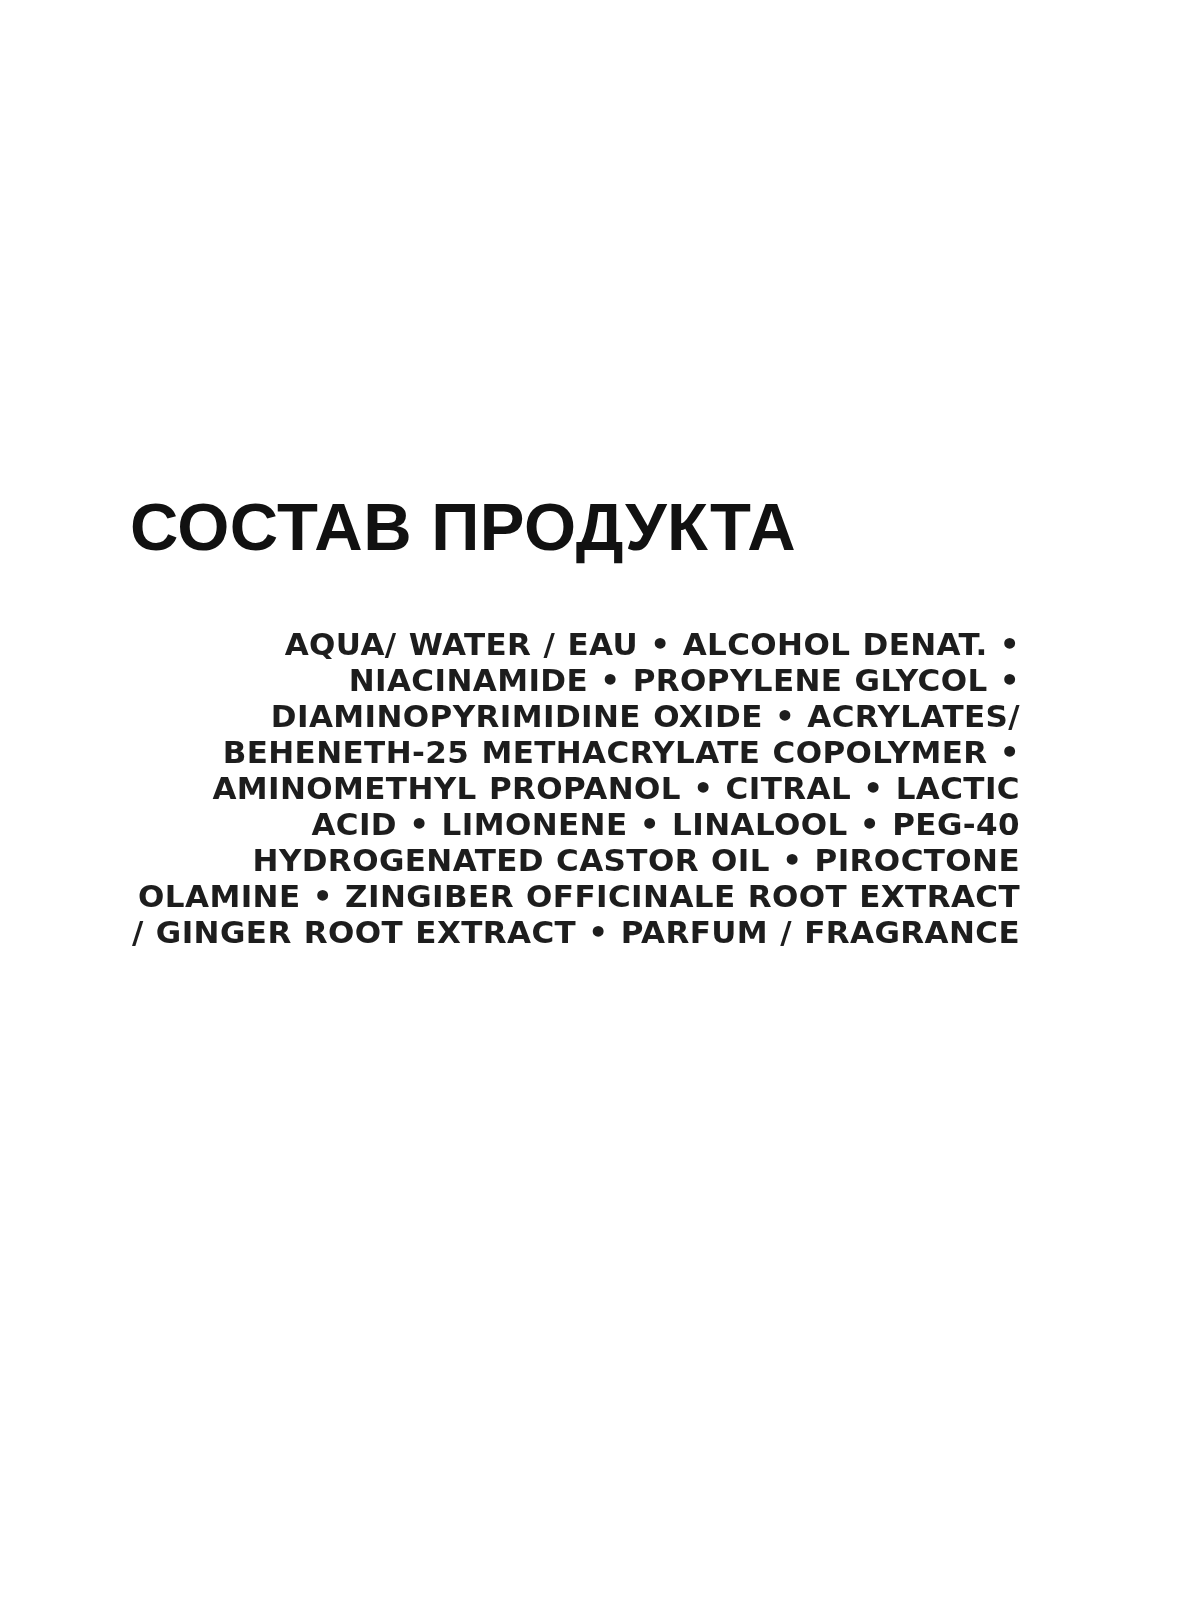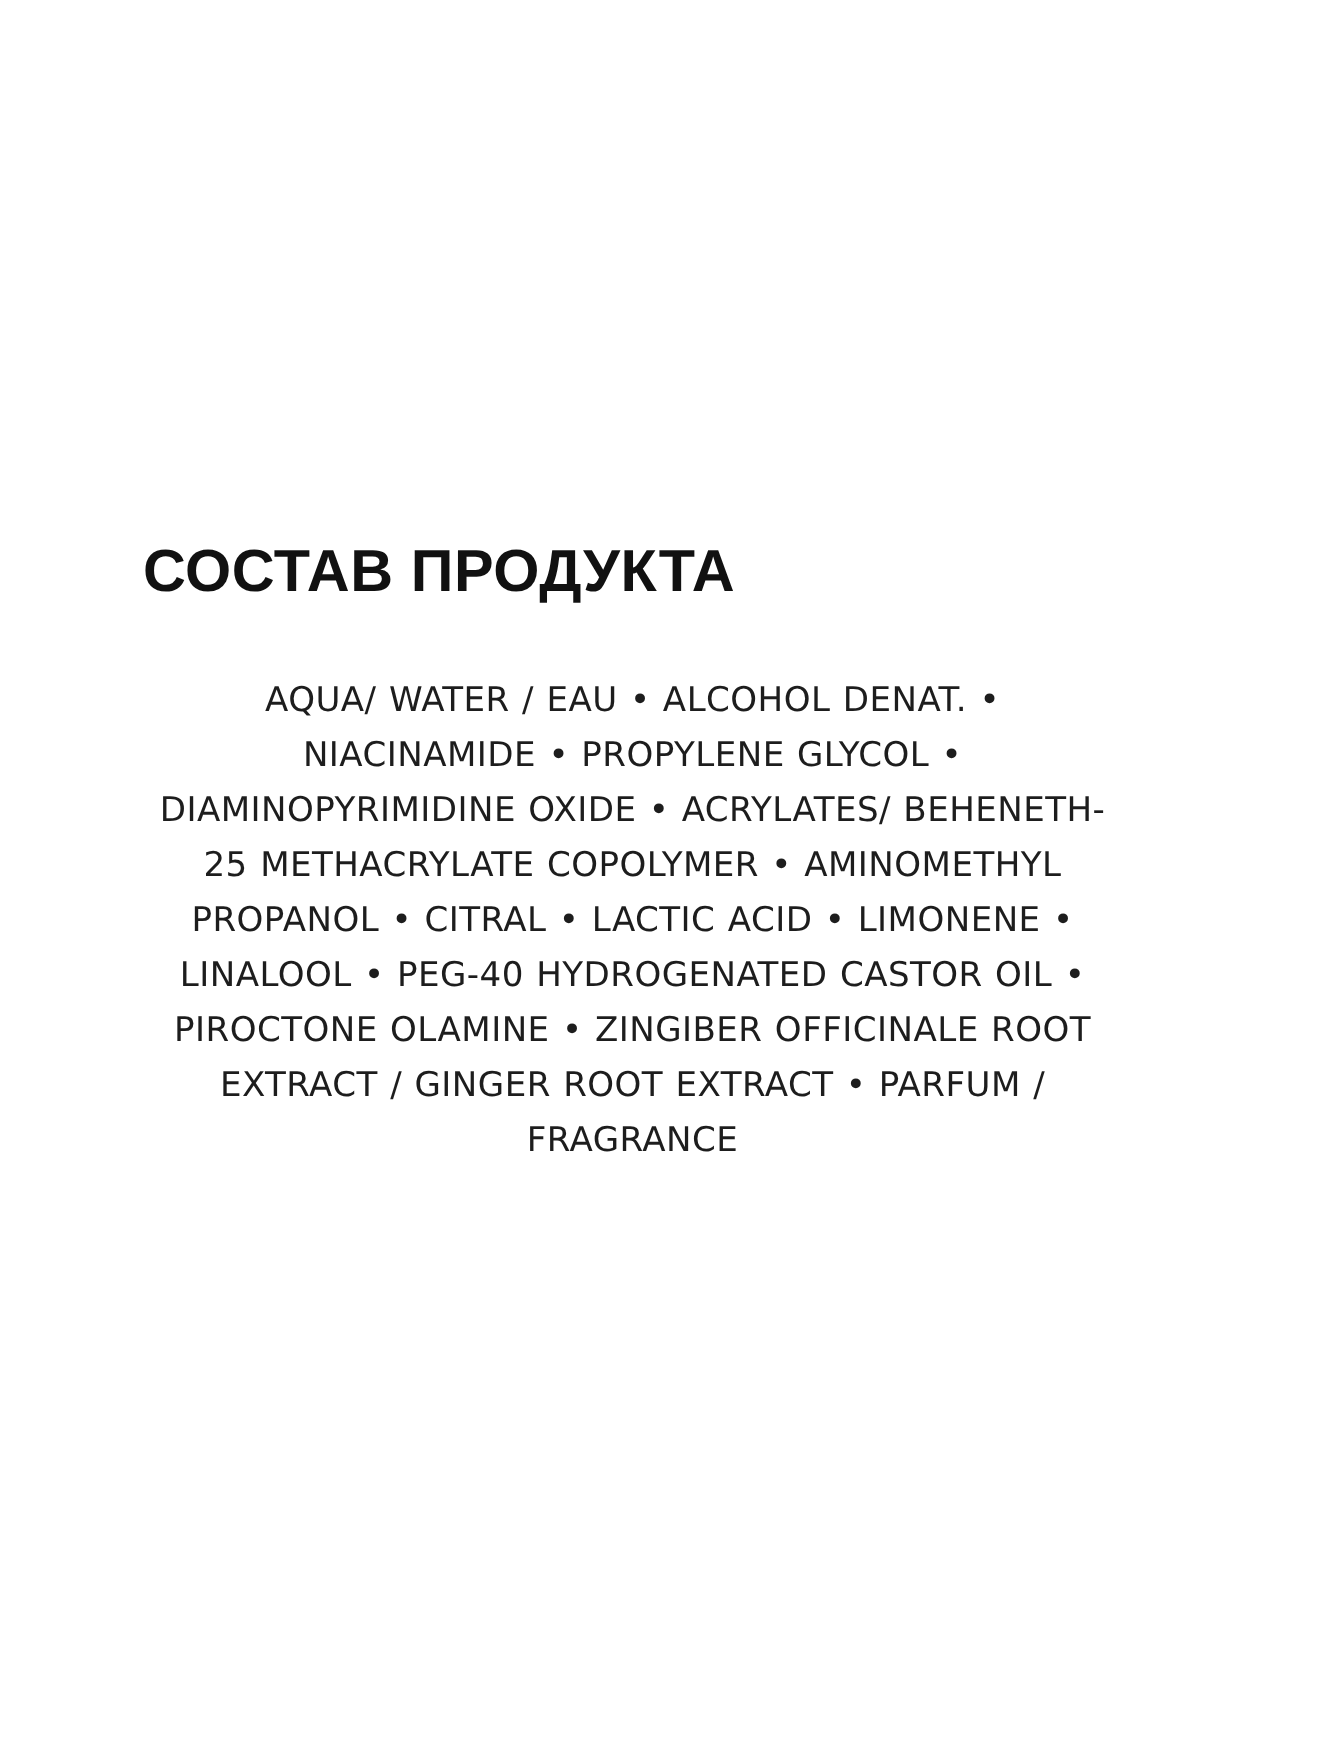--- a/index.html
+++ b/index.html
@@ -22,37 +22,37 @@
   }
   .content {
     position: absolute;
     left: 130px;
     top: 490px;
     width: 920px;
   }
   .section-title {
     font-family: "Liberation Sans", sans-serif;
     font-weight: bold;
-    font-size: 54px;
+    font-size: 67px;
     letter-spacing: 0.5px;
     line-height: 1.1;
     color: #111111;
     margin: 0 0 62px 0;
     white-space: nowrap;
   }
   .ingredients {
     font-family: "DejaVu Sans", sans-serif;
-    font-weight: 400;
+    font-weight: 700;
     font-size: 31px;
-    line-height: 50px;
+    line-height: 36px;
     letter-spacing: 0.4px;
     color: #1d1d1d;
     margin: 0;
     max-width: 890px;
-    text-align: center;
+    text-align: right;
     word-spacing: 1px;
   }
 </style>
 </head>
 <body>
 
 <div class="page">
   <div class="content">
     <h1 class="section-title">СОСТАВ ПРОДУКТА</h1>
     <p class="ingredients">AQUA/ WATER / EAU  •  ALCOHOL DENAT.  •  NIACINAMIDE  •  PROPYLENE GLYCOL  •  DIAMINOPYRIMIDINE OXIDE  •  ACRYLATES/ BEHENETH-25 METHACRYLATE COPOLYMER  •  AMINOMETHYL PROPANOL  •  CITRAL  •  LACTIC ACID  •  LIMONENE  •  LINALOOL  •  PEG-40 HYDROGENATED CASTOR OIL  •  PIROCTONE OLAMINE  •  ZINGIBER OFFICINALE ROOT EXTRACT / GINGER ROOT EXTRACT  •  PARFUM / FRAGRANCE</p>

